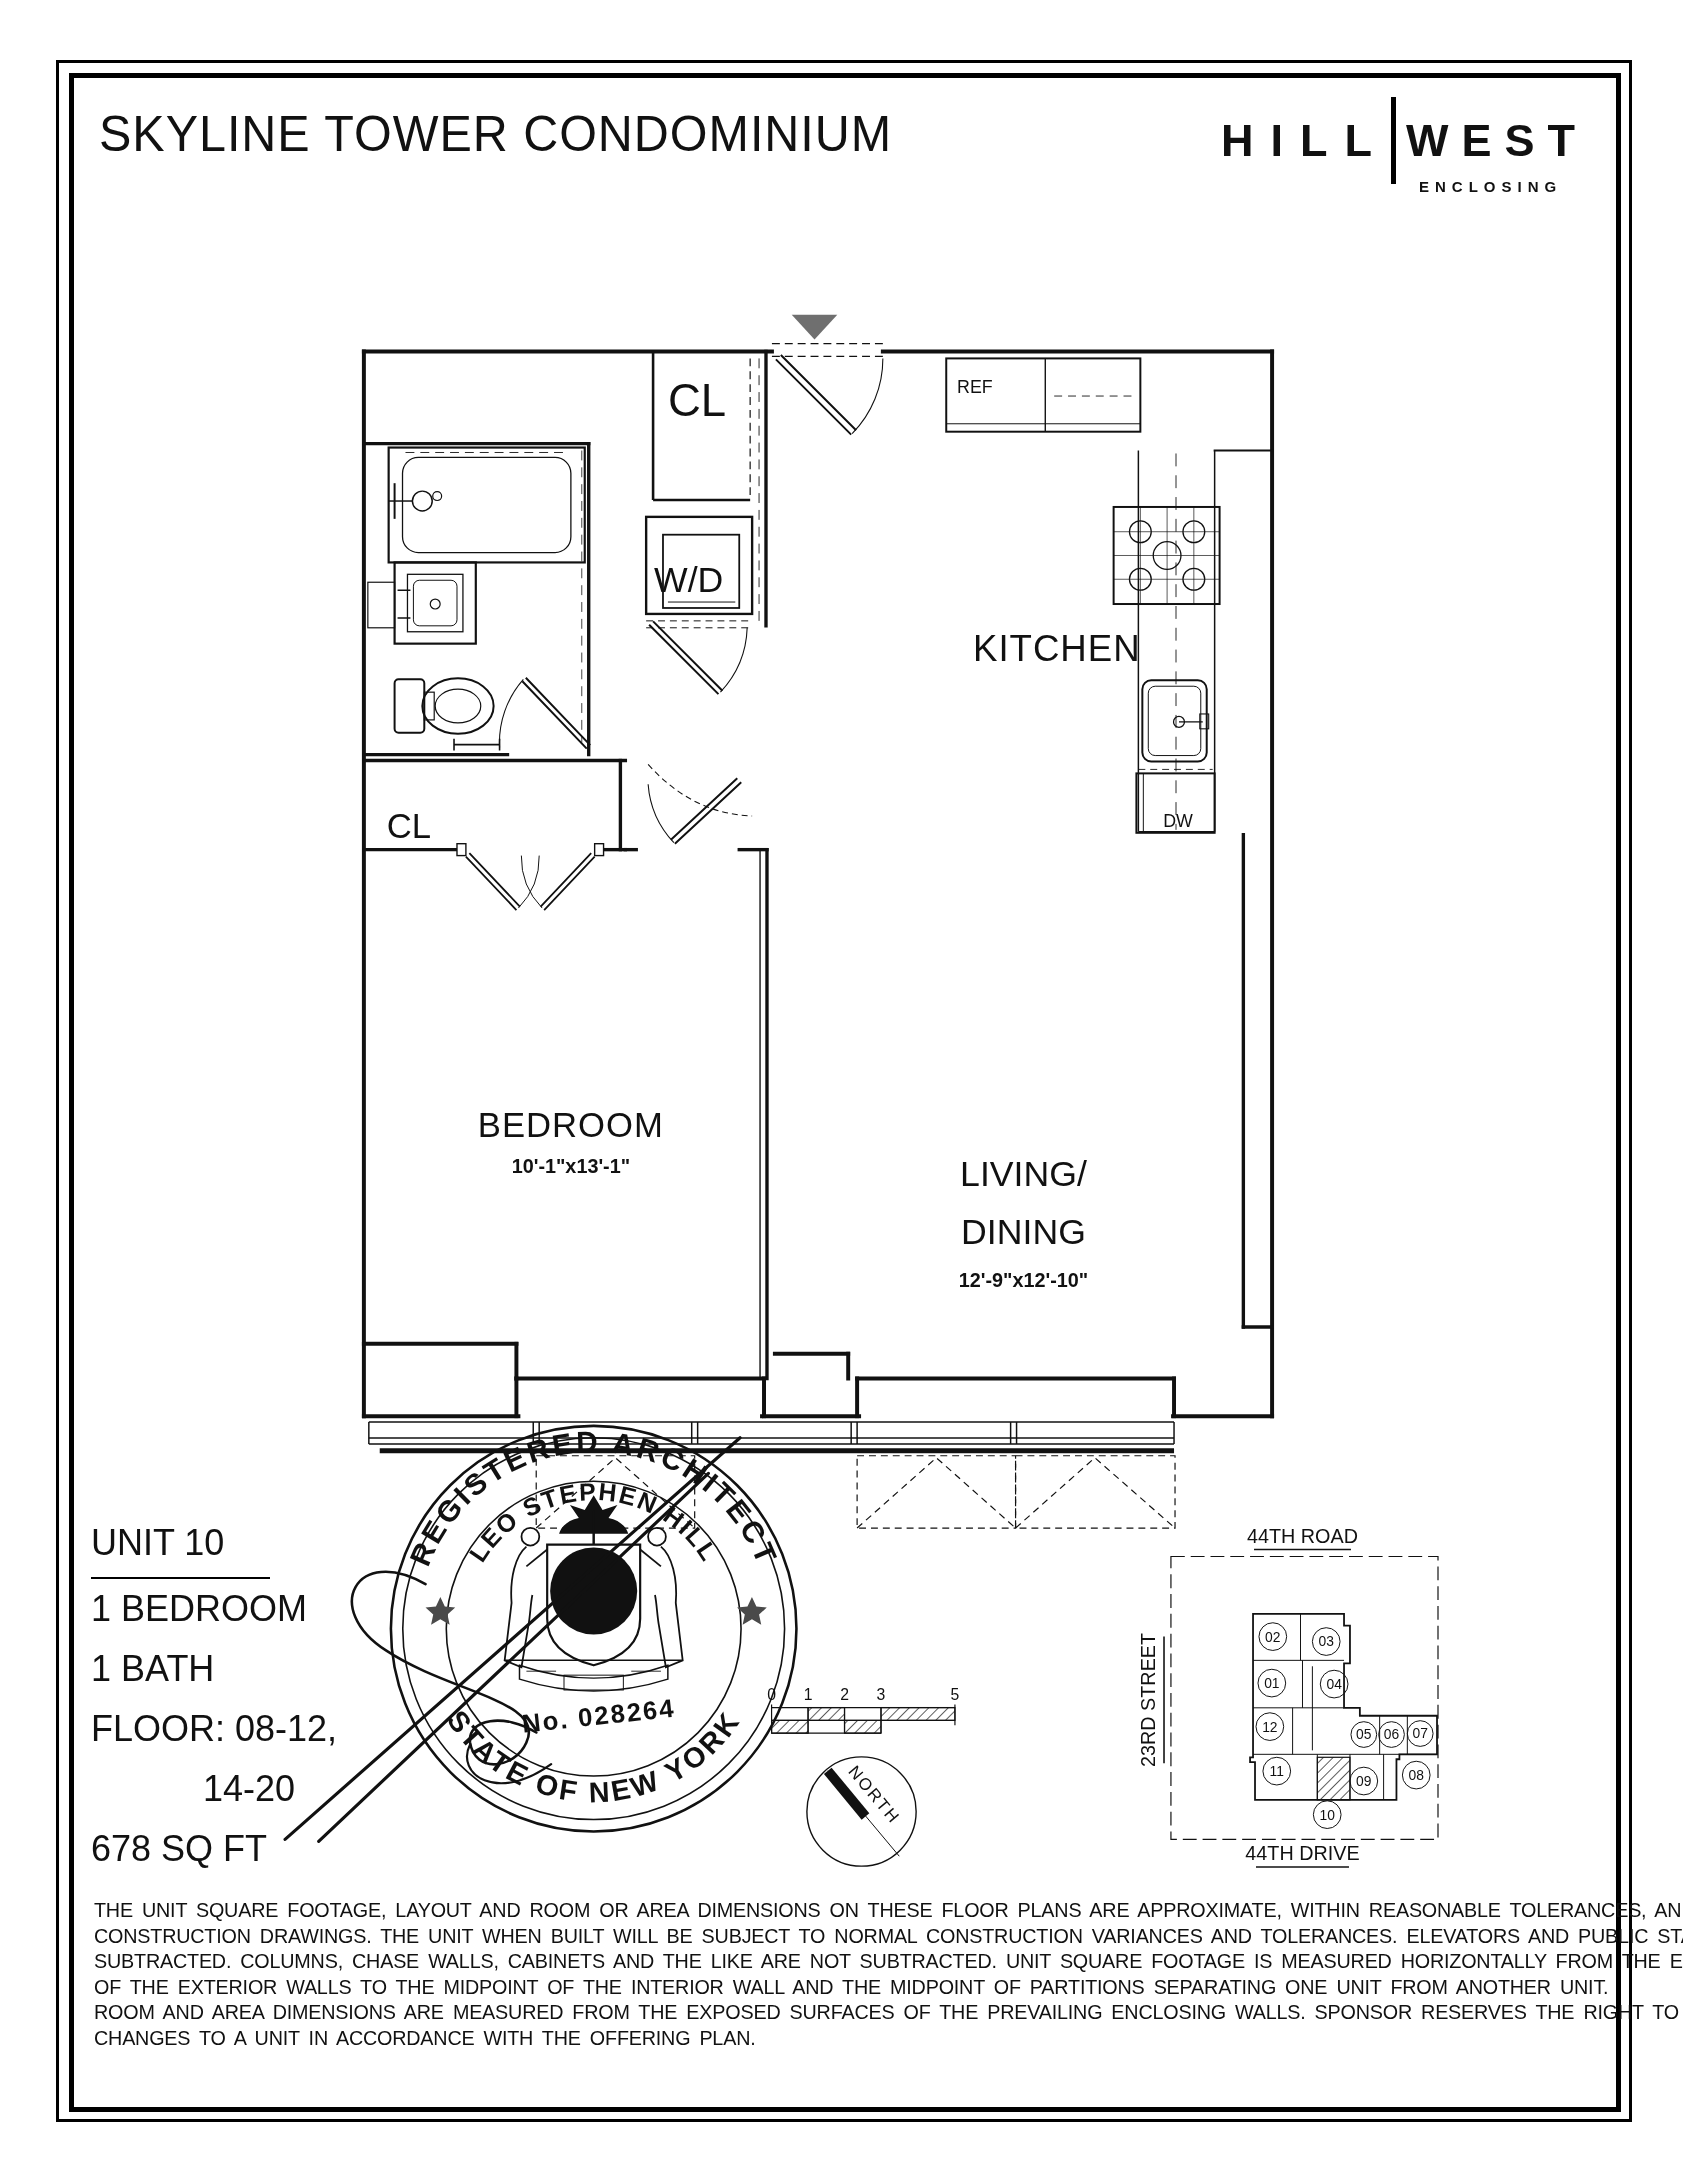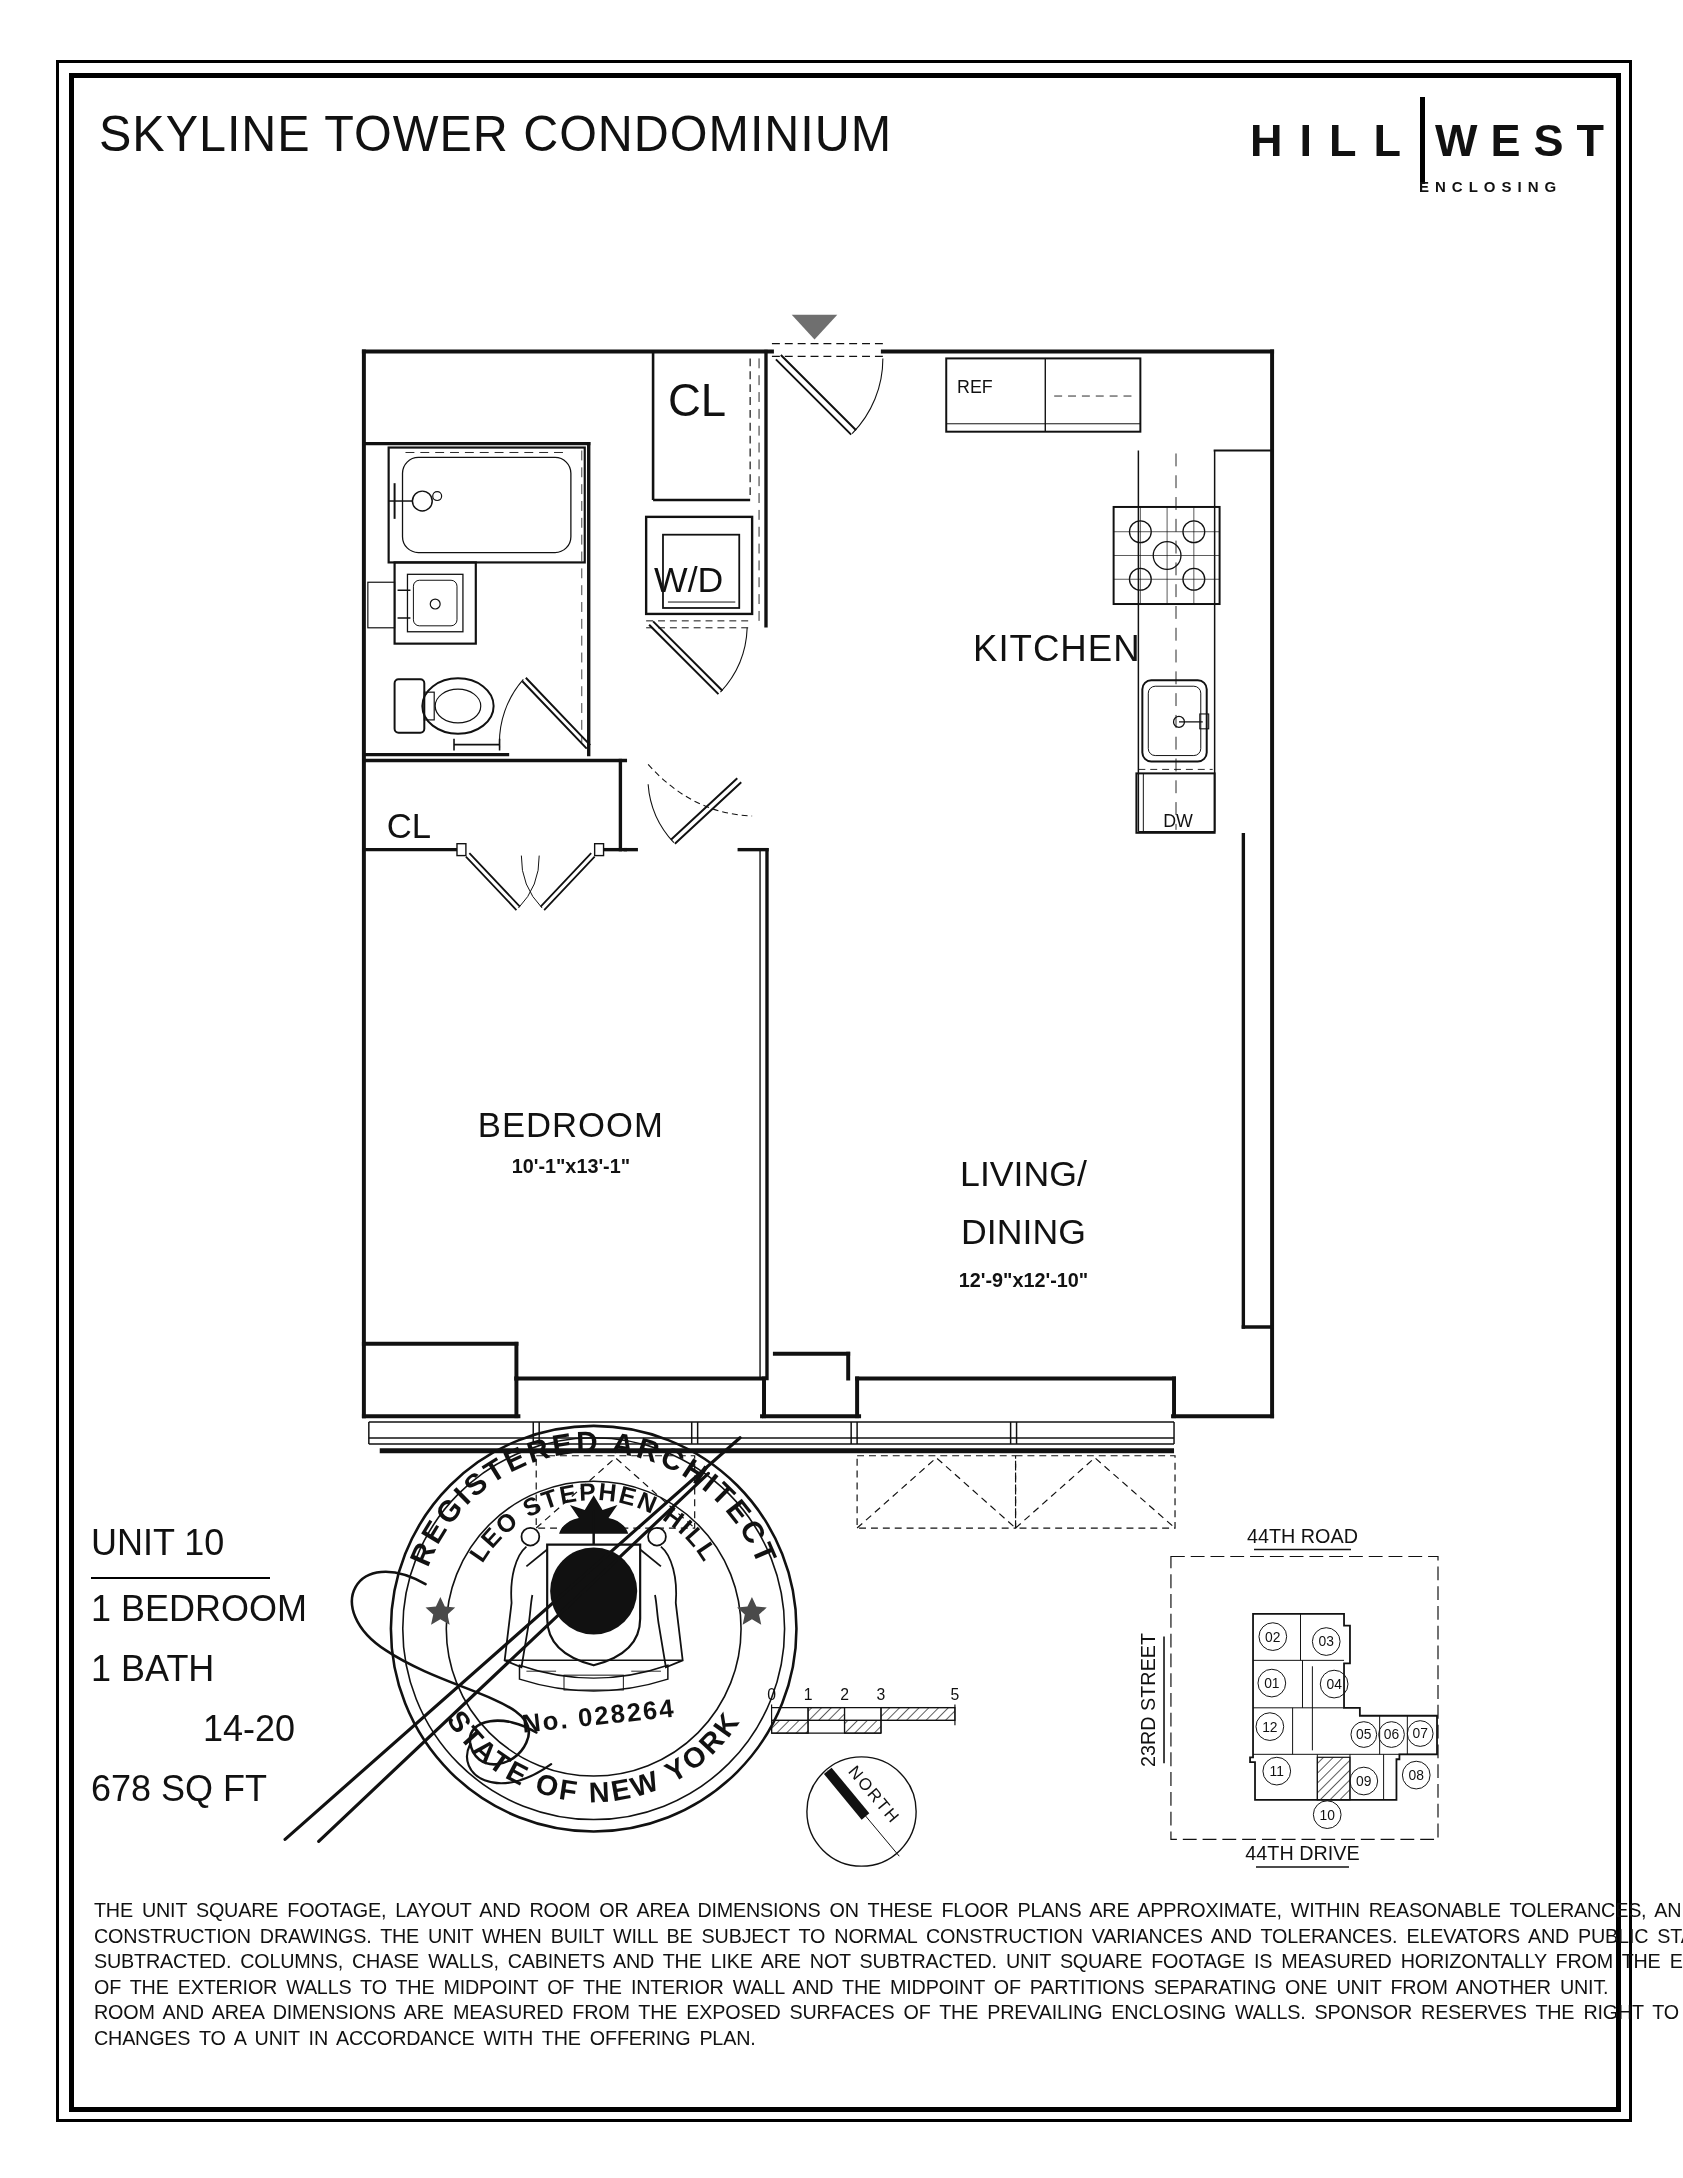--- a/index.html
+++ b/index.html
@@ -2,21 +2,21 @@
 <html><head>
 <meta charset="utf-8">
 <style>
   html,body{margin:0;padding:0;background:#fff;}
   body{width:1683px;height:2178px;position:relative;font-family:"Liberation Sans",sans-serif;color:#111;overflow:hidden;}
   .abs{position:absolute;}
   .border-outer{left:56px;top:60px;width:1570px;height:2056px;border:3px solid #000;}
   .border-inner{left:69px;top:73px;width:1542px;height:2029px;border:5px solid #000;}
   .page-title{left:99px;top:105px;font-size:50px;letter-spacing:1px;white-space:nowrap;transform:scaleX(.97);transform-origin:left;}
   .logo{left:1221px;top:97px;width:396px;}
-  .logo-row{display:flex;align-items:center;justify-content:flex-end;}
+  .logo-row{display:flex;align-items:center;}
   .logo-left{font-size:45px;font-weight:bold;letter-spacing:17px;}
   .logo-bar{width:5px;height:87px;background:#000;margin:0 10px 0 2px;}
   .logo-right{font-size:45px;font-weight:bold;letter-spacing:13px;}
   .logo-sub{margin:-6px 0 0 198px;font-size:15px;font-weight:bold;letter-spacing:6px;}
   .logo-addr{margin:12px 0 0 198px;font-size:15px;line-height:19.3px;letter-spacing:0.2px;}
   .unit-info{left:91px;top:1513px;font-size:36px;line-height:60px;white-space:nowrap;}
   .unit-info .u{display:inline-block;border-bottom:2px solid #000;padding:0 46px 4px 0;}
   .unit-info .indent{margin-left:112px;}
   .disclaimer{left:94px;top:1897px;width:1594px;font-size:21px;line-height:25.5px;letter-spacing:-0.2px;word-spacing:4px;transform:scaleX(.94);transform-origin:left top;white-space:nowrap;}
   svg text{font-family:"Liberation Sans",sans-serif;fill:#111;}
@@ -204,20 +204,21 @@
   <text x="222" y="884" font-size="20" font-weight="bold" text-anchor="middle">10'-1"x13'-1"</text>
   <text x="679" y="898" font-size="36" text-anchor="middle">LIVING/</text>
   <text x="679" y="956" font-size="36" text-anchor="middle">DINING</text>
   <text x="679" y="1000" font-size="20" font-weight="bold" text-anchor="middle">12'-9"x12'-10"</text>
 </svg>
 
 <div class="abs unit-info">
   <div><span class="u">UNIT 10</span></div>
   <div>1 BEDROOM</div>
   <div>1 BATH</div>
+  <div>FLOOR: 08-12,</div>
   <div class="indent">14-20</div>
   <div>678 SQ FT</div>
 </div>
 
 <svg class="abs" style="left:267px;top:1416px;" width="594" height="455" viewBox="0 0 600 460">
   <circle cx="330" cy="215" r="205" fill="none" stroke="#111" stroke-width="2.6"></circle>
   <circle cx="330" cy="215" r="193" fill="none" stroke="#111" stroke-width="1.6"></circle>
   <circle cx="330" cy="215" r="149" fill="none" stroke="#111" stroke-width="1.6"></circle>
   <defs>
     <path id="sealTop" d="M163,276 A178,178 0 1 1 497,276" fill="none"></path>

